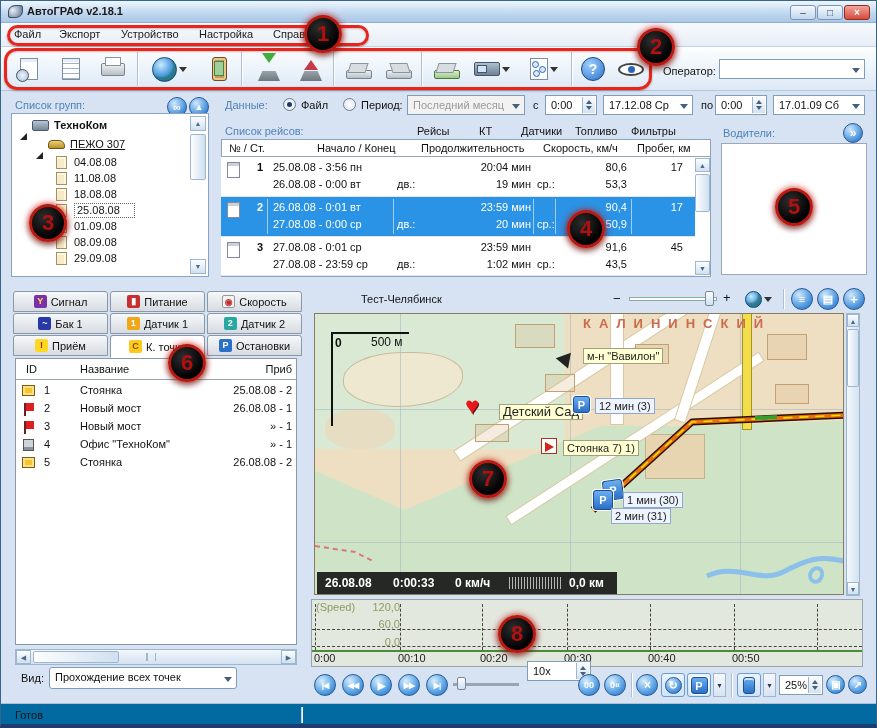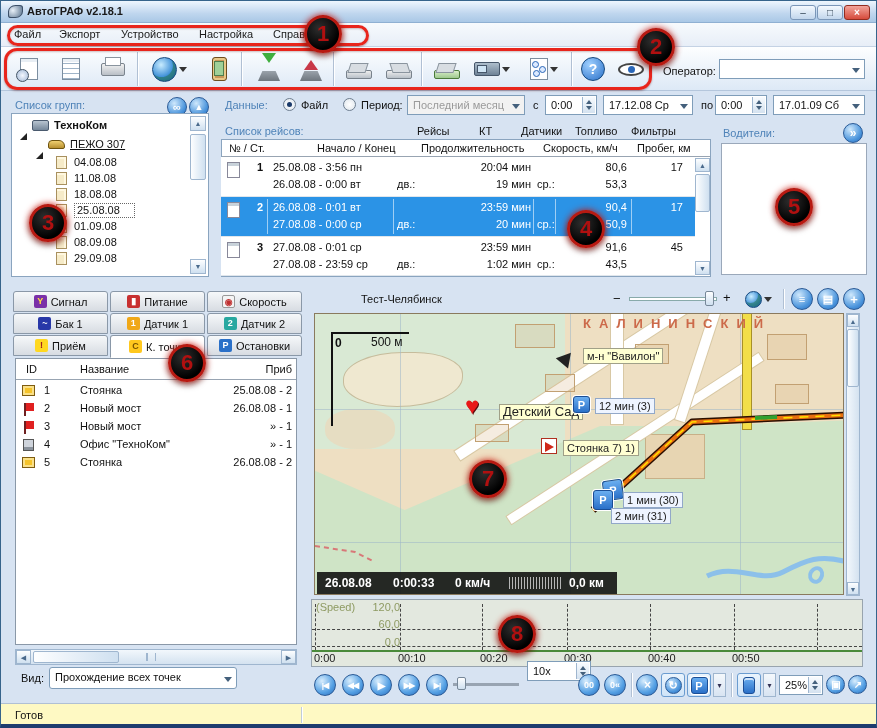--- a/index.html
+++ b/index.html
@@ -96,21 +96,21 @@
   .graph{position:absolute;left:310px;top:598px;width:552px;height:68px;background:#e3e8df;border:1px solid #98a4ae;}
   .g-y{position:absolute;color:#8e9a62;font-size:11px;}
   .g-x{position:absolute;top:52px;color:#222;font-size:11px;}
   .g-vline{position:absolute;top:4px;height:46px;width:0;border-left:1px dashed #444;}
   .g-hline{position:absolute;left:0;right:0;height:0;border-top:1px dashed #444;}
   
   .pb-circle{position:absolute;width:22px;height:22px;border-radius:50%;background:radial-gradient(circle at 35% 30%,#d8edfd,#54a0e4 60%,#2a6ab8);border:1px solid #2a5a96;color:#fff;font-size:8px;font-weight:bold;display:flex;align-items:center;justify-content:center;letter-spacing:-1px;}
   .toggle{position:absolute;width:24px;height:24px;background:linear-gradient(#eaf4fd,#cfe4f8);border:1px solid #6a9cd0;border-radius:3px;display:flex;align-items:center;justify-content:center;}
   .ddbtn{position:absolute;width:13px;height:24px;background:linear-gradient(#f4f8fc,#d8e4f2);border:1px solid #9fb6cf;display:flex;align-items:center;justify-content:center;font-size:8px;color:#335;}
   
-  .statusbar{position:absolute;left:0;top:702px;width:100%;height:22px;background:#fef9c3;border-top:1px solid #b0c0d4;}
+  .statusbar{position:absolute;left:0;top:702px;width:100%;height:22px;background:#0369a1;border-top:1px solid #b0c0d4;}
   
   .ann-rect{position:absolute;border:3px solid #e8251c;border-radius:13px;box-shadow:0 1px 2px rgba(80,0,0,.35), inset 0 1px 2px rgba(80,0,0,.25);z-index:50;pointer-events:none;}
   .callout{position:absolute;width:38px;height:38px;border-radius:50%;background:radial-gradient(circle at 38% 32%,#2e2e2e,#000 70%);border:3px solid #b81a12;box-shadow:0 0 7px rgba(220,20,10,.9),0 3px 6px rgba(0,0,0,.5);color:#b01010;font-weight:bold;font-size:22px;display:flex;align-items:center;justify-content:center;z-index:60;}
 </style>
 </head>
 <body>
 
 <div class="window">
 
   <div class="titlebar">

